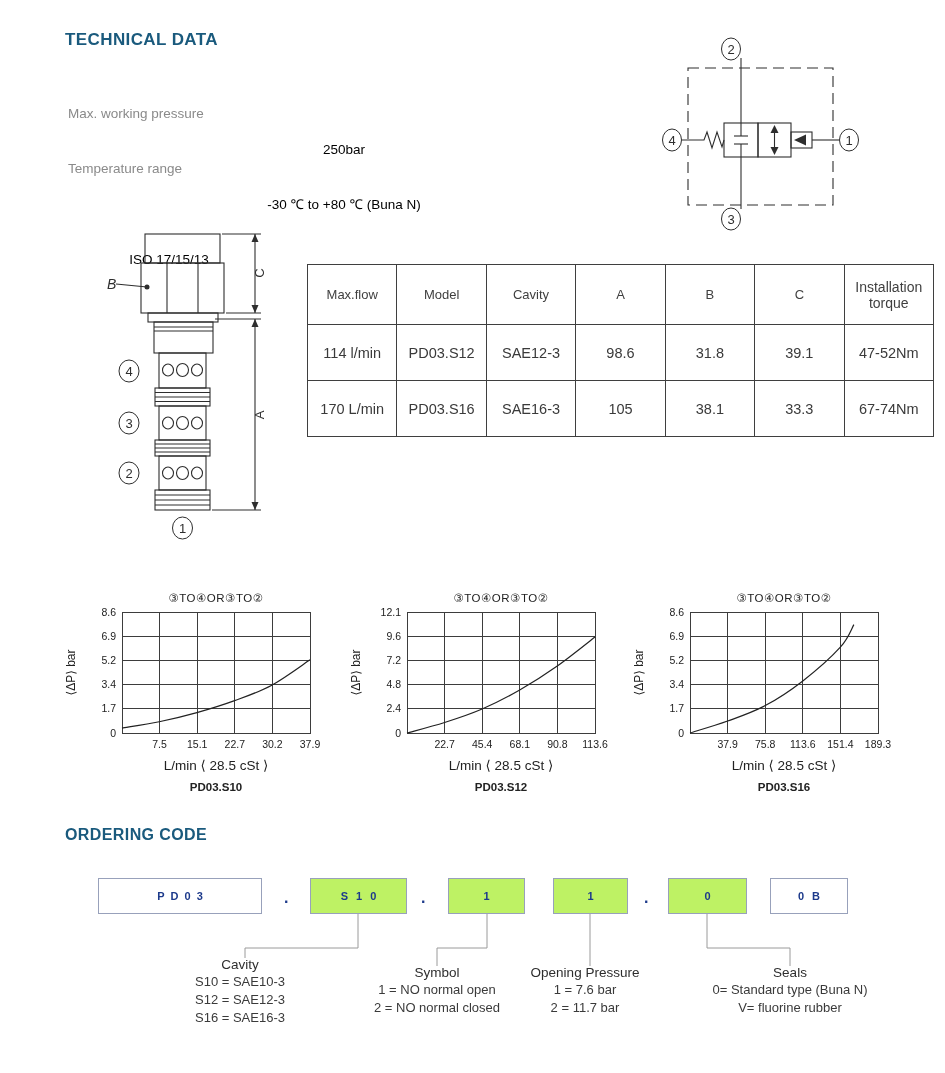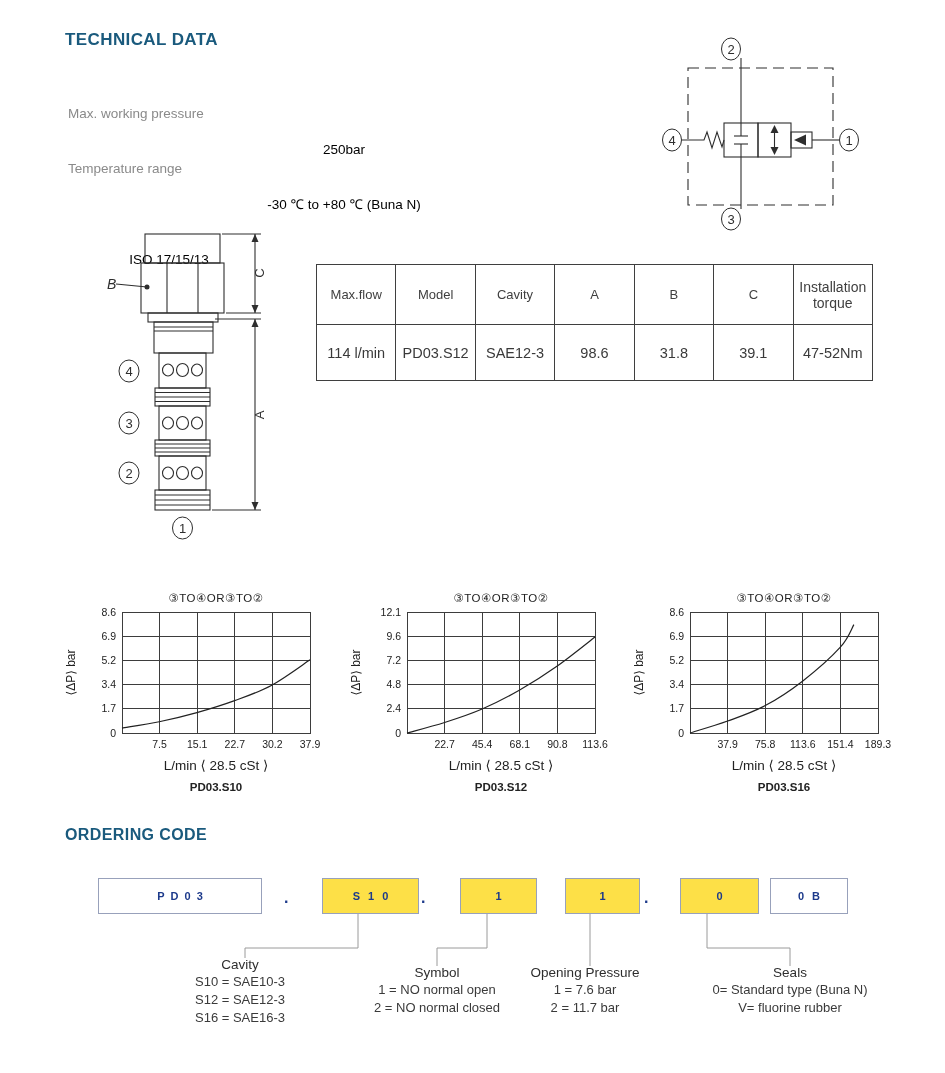--- a/index.html
+++ b/index.html
@@ -6,36 +6,36 @@
   .page{position:relative;width:945px;height:1073px;background:#fff;overflow:hidden;
         font-family:"Liberation Sans",sans-serif;}
   .abs{position:absolute;}
   .section-heading{margin:0;font-size:17px;font-weight:bold;color:#1a5a7d;letter-spacing:.4px;}
   
   .specs{left:68px;top:104px;}
   .spec-row{display:flex;line-height:19px;}
   .spec-label{width:175px;font-size:13.5px;color:#8a8a8a;}
   .spec-value{width:202px;text-align:center;font-size:13.5px;color:#000000;margin-top:36px;}
   
-  .spec-table{left:316px;top:264px;width:557px;border-collapse:collapse;table-layout:fixed;}
+  .spec-table{left:307px;top:264px;width:627px;border-collapse:collapse;table-layout:fixed;}
   .spec-table th,.spec-table td{border:1px solid #3f3f3f;text-align:center;vertical-align:middle;
     font-weight:normal;color:#3a3a3a;padding:0 2px;}
   .spec-table thead tr{height:60px;}
   .spec-table tbody tr{height:56px;}
   .spec-table th{font-size:13px;color:#3f3f3f;}
   .spec-table th:last-child{font-size:14px;}
   .spec-table td{font-size:14.5px;}
   
   .chart-block{top:586px;}
   
   .code-box{position:absolute;top:878px;height:36px;box-sizing:border-box;
     display:flex;align-items:center;justify-content:center;
     border:1.5px solid #98a1bb;background:#fff;
     font-size:11px;font-weight:bold;color:#1d3a8b;}
-  .code-box.gray{background:#fde047;margin-left:12px;}
+  .code-box.gray{background:#bef264;}
   .ls6{letter-spacing:6px;padding-left:6px;}
   .ls8{letter-spacing:8px;padding-left:8px;}
   .code-dot{position:absolute;top:889px;font-size:16px;font-weight:bold;color:#1d3a8b;}
   .og-group{position:absolute;width:220px;text-align:center;}
   .og-title{font-size:13.5px;color:#2e2e2e;line-height:17px;}
   .og-item{font-size:13px;color:#3a3a3a;line-height:18px;}
   svg text{font-family:"Liberation Sans",sans-serif;}
 </style>
 </head>
 <body>
@@ -175,20 +175,29 @@
     </thead>
     <tbody>
       <tr>
         <td>114 l/min</td>
         <td>PD03.S12</td>
         <td>SAE12-3</td>
         <td>98.6</td>
         <td>31.8</td>
         <td>39.1</td>
         <td>47-52Nm</td>
+      </tr>
+      <tr>
+        <td>170 L/min</td>
+        <td>PD03.S16</td>
+        <td>SAE16-3</td>
+        <td>105</td>
+        <td>38.1</td>
+        <td>33.3</td>
+        <td>67-74Nm</td>
       </tr>
     </tbody>
   </table>
 
   <div class="abs chart-block" style="left:58px"><svg width="292" height="215" viewBox="0 0 292 215">
         <g stroke="#3d3d3d" stroke-width="1" fill="none" shape-rendering="crispEdges">
           <rect x="64" y="26" width="188" height="121"></rect>
           <line x1="101.6" y1="26" x2="101.6" y2="147"></line>
           <line x1="64" y1="50.2" x2="252" y2="50.2"></line>
           <line x1="139.2" y1="26" x2="139.2" y2="147"></line>

